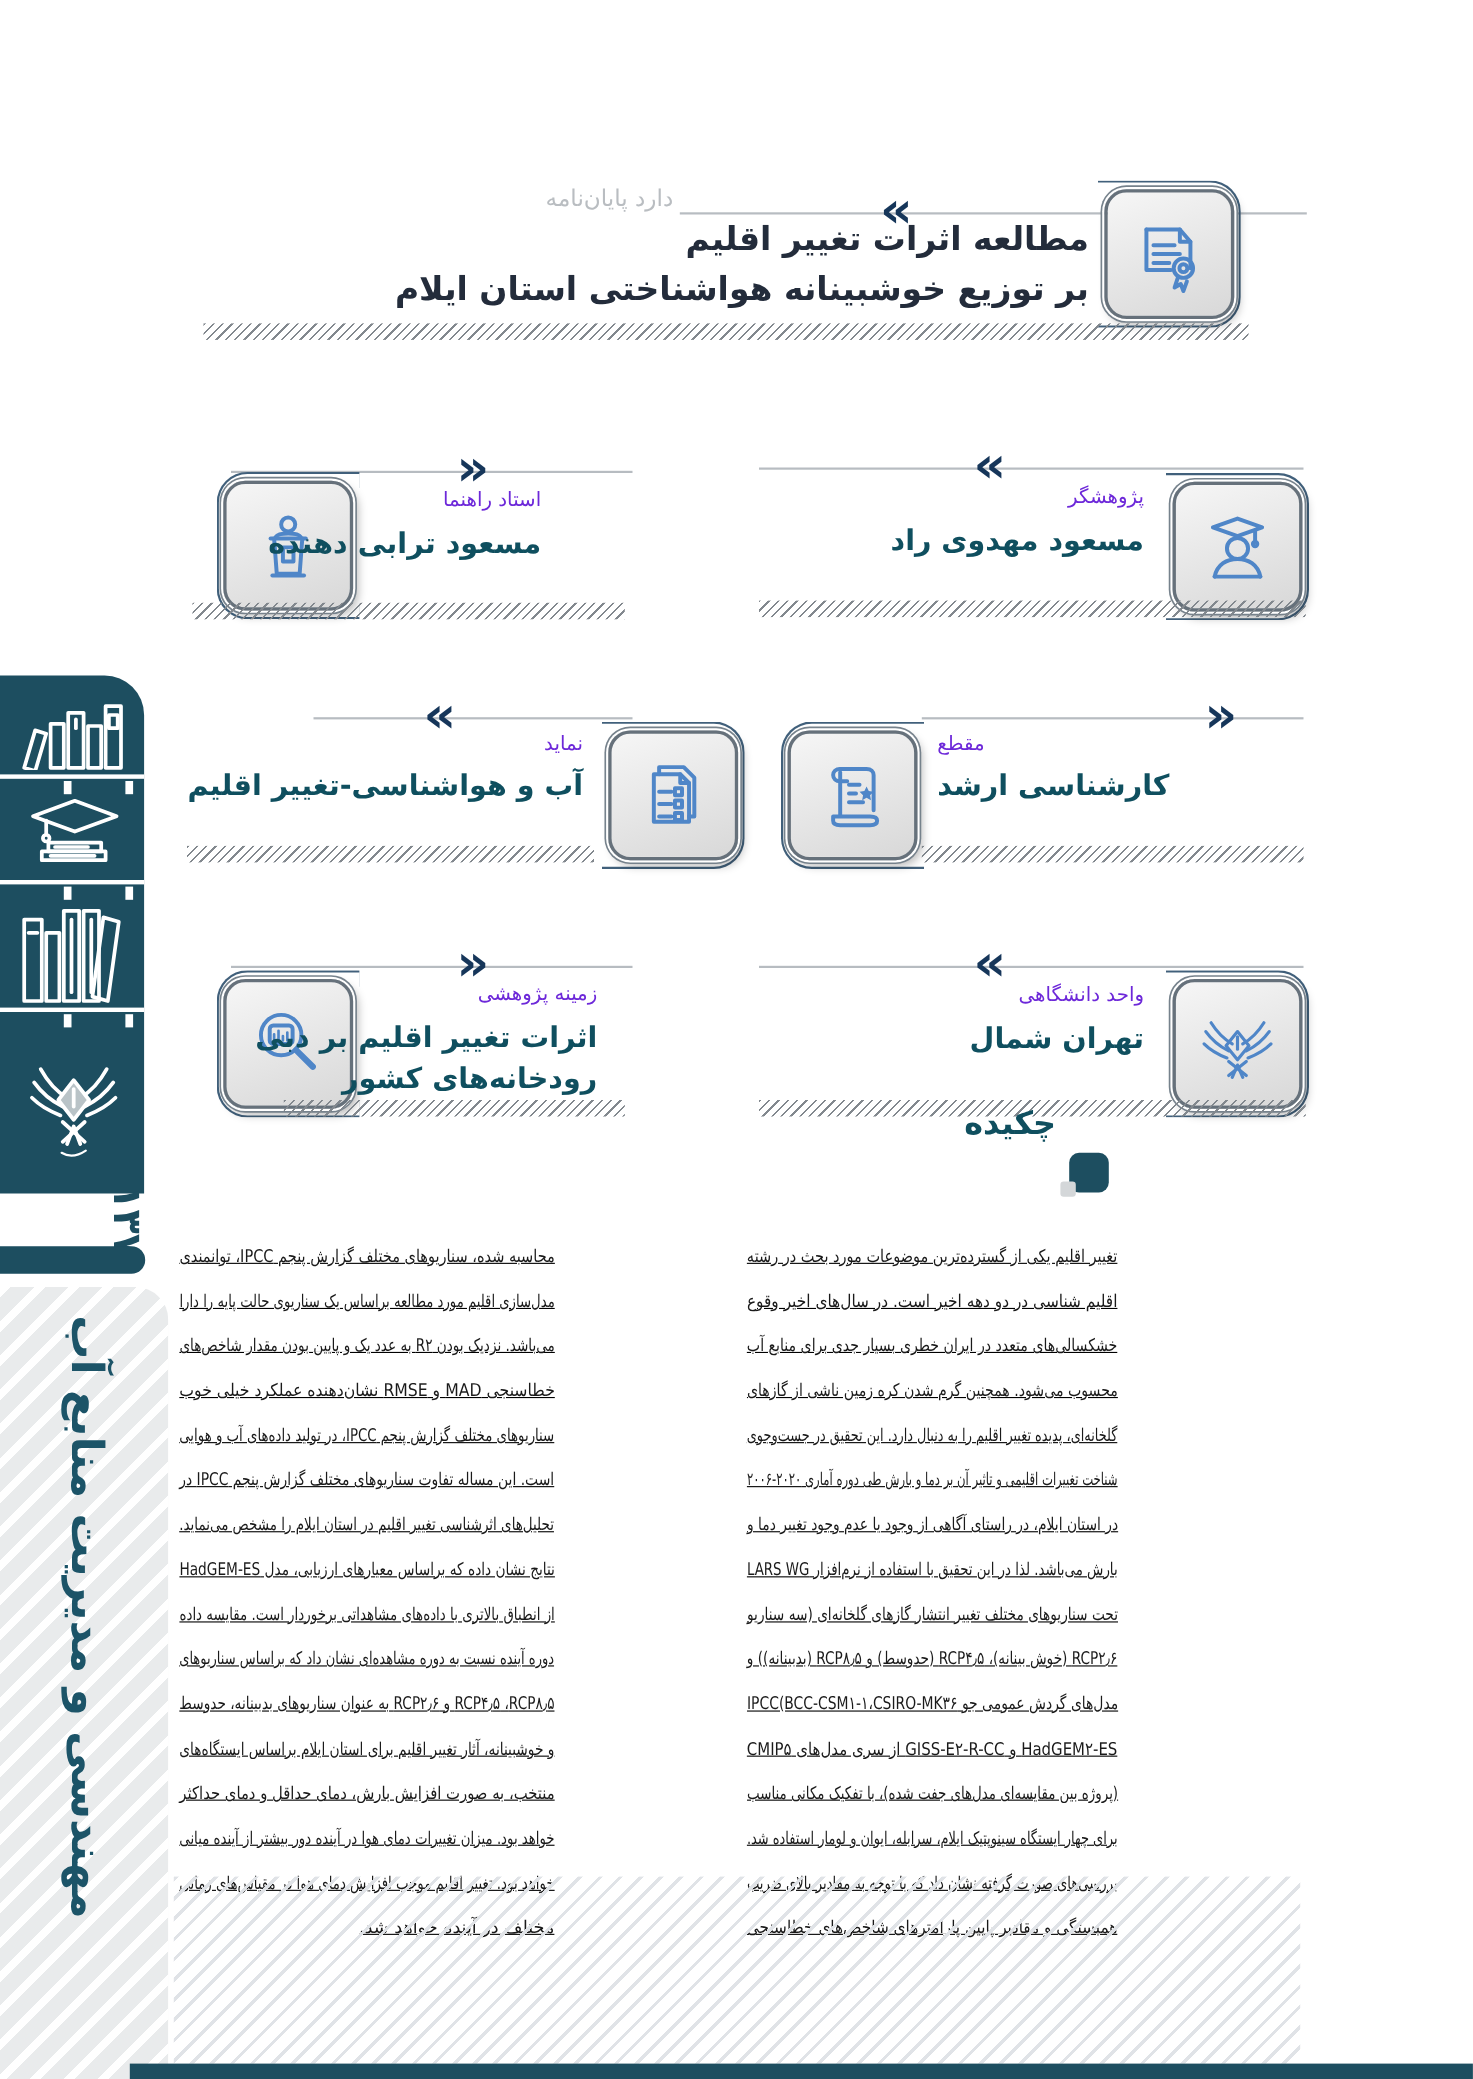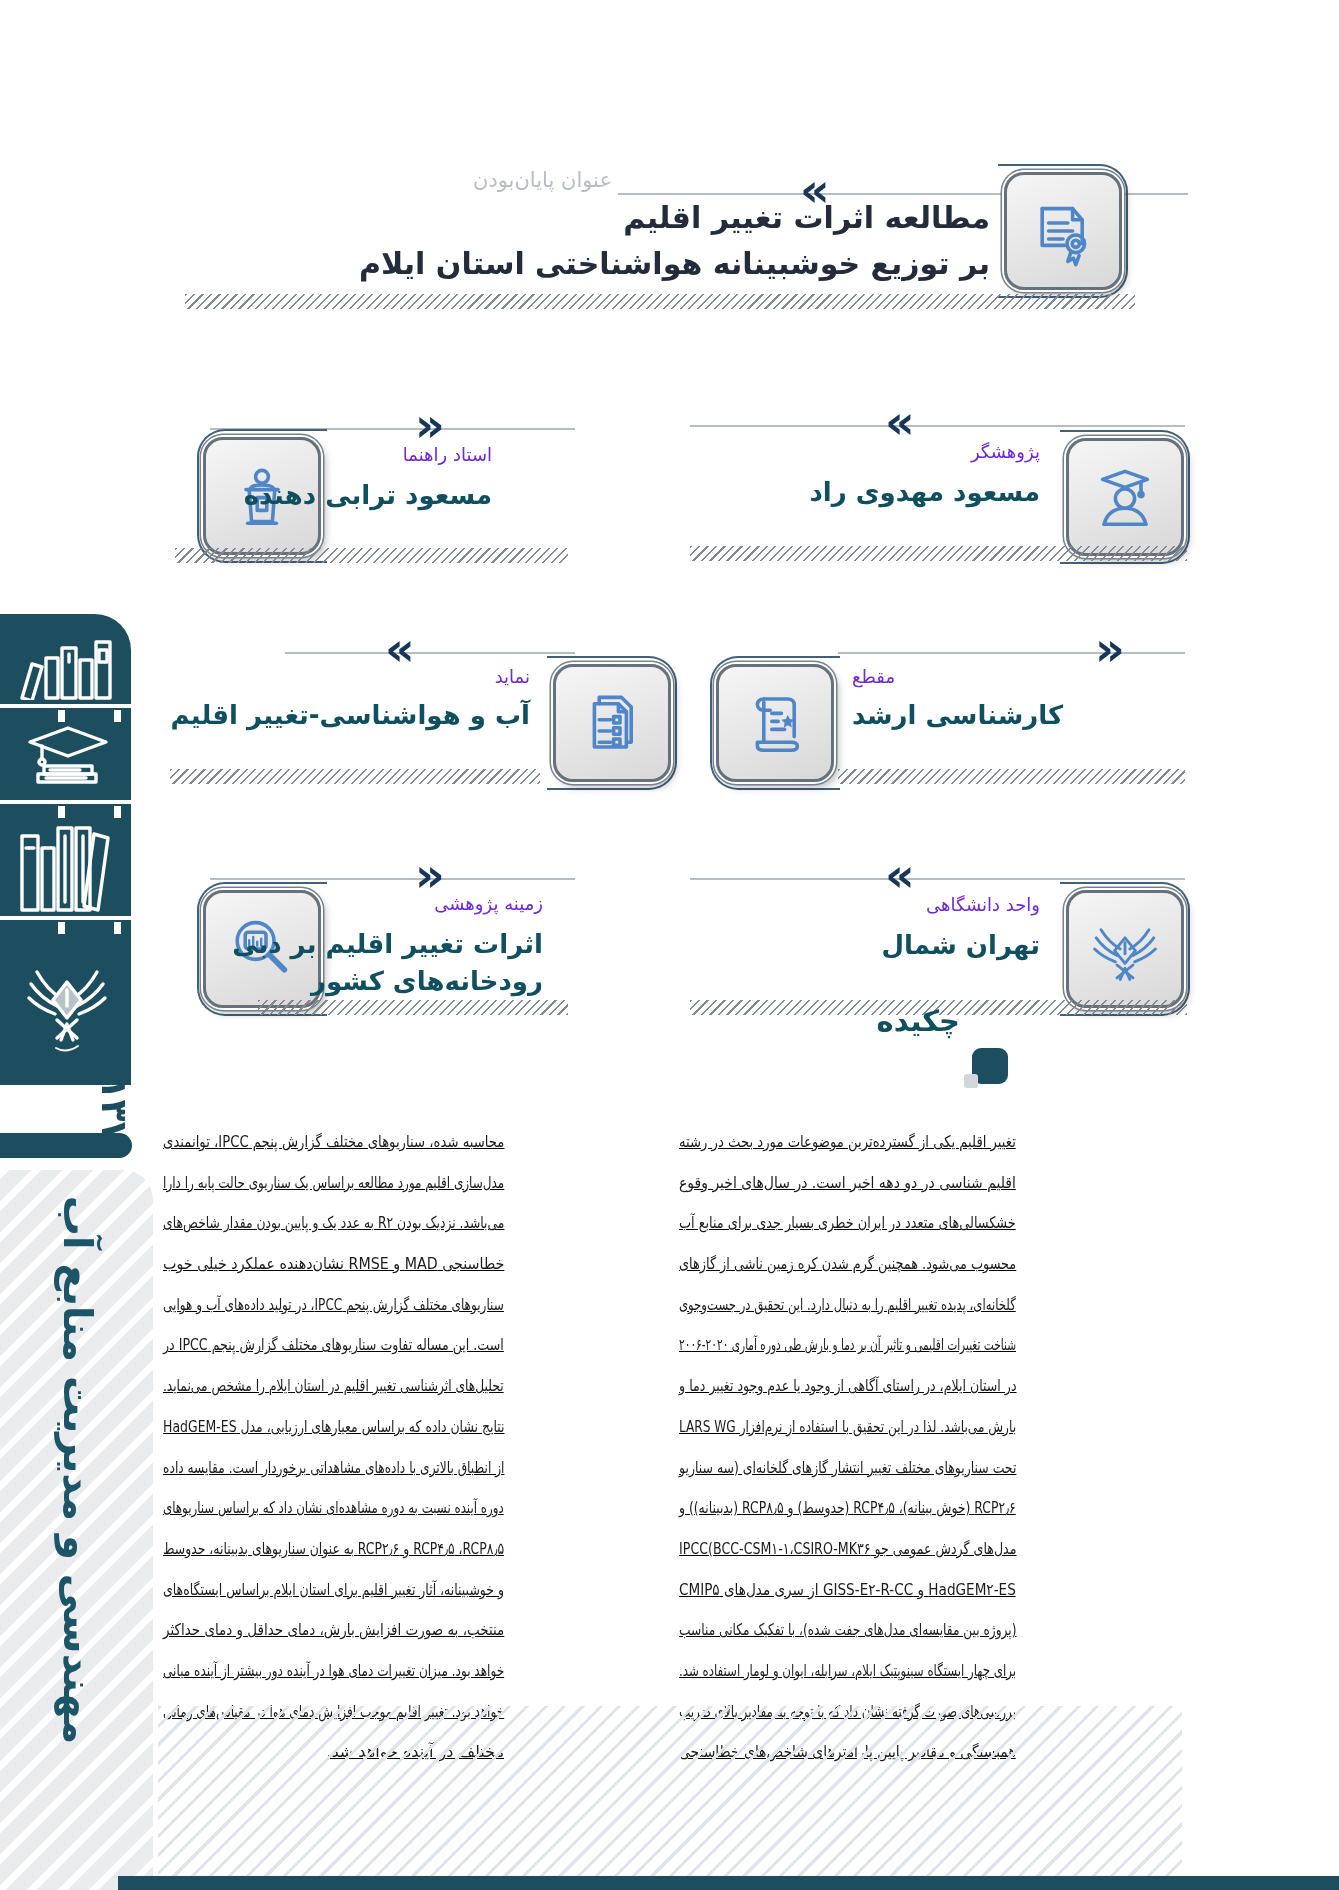--- a/index.html
+++ b/index.html
@@ -48,21 +48,21 @@
   .seclabel{font-size:21px;color:#b9bdc1;direction:rtl;white-space:nowrap;}
 </style>
 </head>
 <body>
 
 <div class="page">
 
   <div>
     <div class="rule abs" style="left:618px;top:193px;width:570px"></div>
     <div class="chev abs" style="left:800px;top:167px">«</div>
-    <div class="seclabel abs" style="right:727px;top:168px">عنوان پایان‌بودن</div>
+    <div class="seclabel abs" style="right:727px;top:168px">دارد پایان‌نامه</div>
     <div class="brk open-left abs" style="left:998px;top:164px"></div>
     <div class="tile abs" style="left:1004px;top:172px">
       <svg viewBox="0 0 100 100">
         <path d="M24 22h38l12 14v30"></path>
         <path d="M24 22v46h28"></path>
         <path d="M62 22v14h12"></path>
         <path d="M32 40h24 M32 50h30 M32 60h18"></path>
         <circle cx="66" cy="66" r="11"></circle>
         <circle cx="66" cy="66" r="4.5"></circle>
         <path d="M60 76l-4 12 7-4 3 8 4-11"></path>

